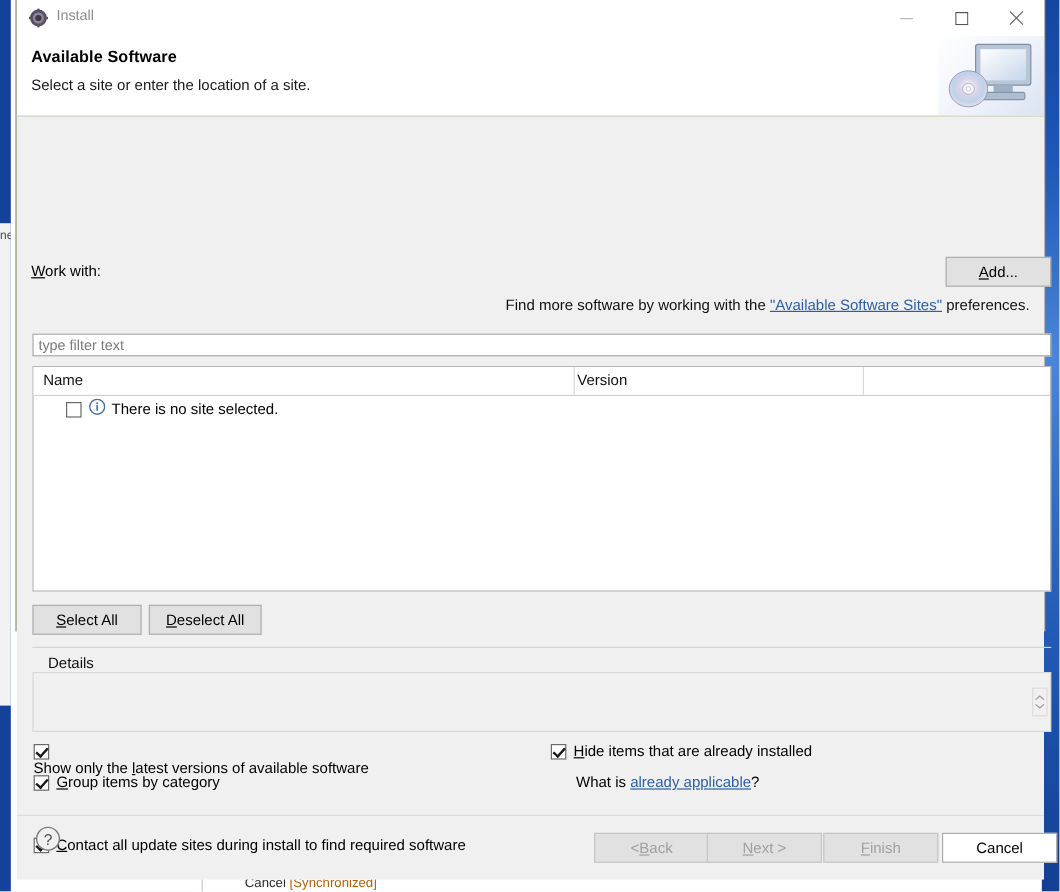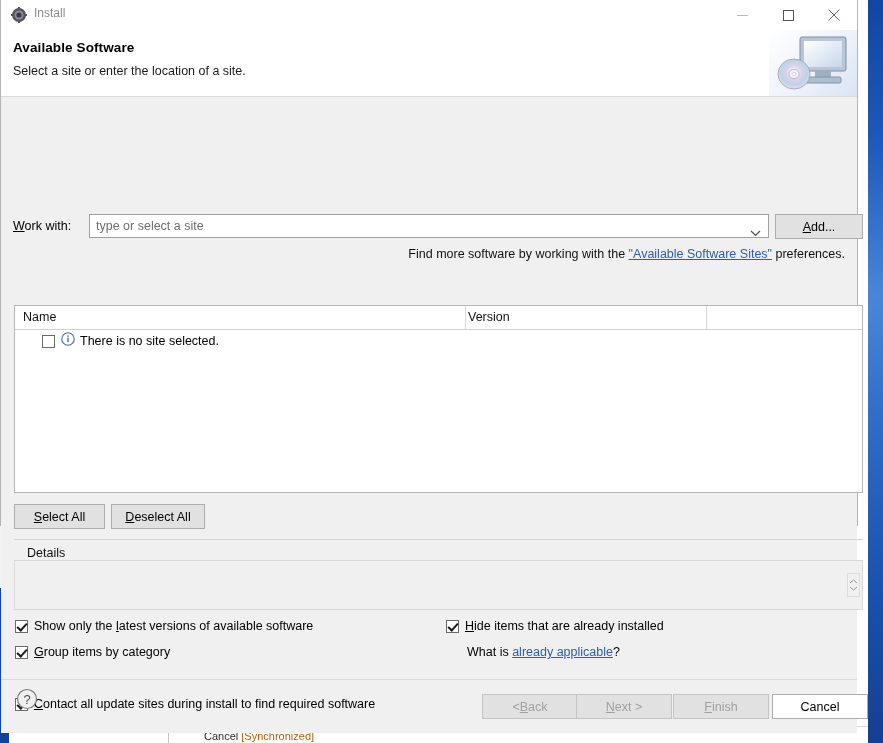--- a/index.html
+++ b/index.html
@@ -59,21 +59,21 @@
   }
   #bg-bottom-divider {
     position: absolute;
     left: 168px; top: 726px; width: 1px; height: 17px;
     background: #c8c8c8;
   }
 
   
   #dialog {
     position: absolute;
-    left: 0; top: 0px;
+    left: 13px; top: 0px;
     width: 858px; height: 526px;
     background: #4d7c0f;
     border: 1px solid #b4b4b4;
     border-top: none;
     box-sizing: border-box;
   }
 
   
   #titlebar {
     position: relative;
@@ -292,21 +292,21 @@
     flex: none;
   }
   .optbox.checked::after {
     content: "";
     position: absolute; left: 3px; top: 0px;
     width: 4px; height: 8px;
     border: solid #1a1a1a;
     border-width: 0 2px 2px 0;
     transform: rotate(42deg);
   }
-  #opt-0 { left: 14px; top: 522px; }
+  #opt-0 { left: 14px; top: 522px; flex-direction: column; }
   #opt-1 { left: 14px; top: 548px; }
   #opt-2 { left: 14px; top: 574px; }
   #opt-3 { left: 14px; top: 600px; }
   #opt-r0 { left: 445px; top: 522px; }
   #whatis {
     position: absolute; left: 466px; top: 548px;
     font-size: 12.5px; color: #000;
   }
 
   
@@ -416,32 +416,27 @@
         <ellipse cx="19" cy="41" rx="16" ry="15" fill="url(#cd)" stroke="#9a9ab0" stroke-width="0.8"></ellipse>
         <ellipse cx="19" cy="41" rx="5" ry="4.6" fill="#f2f2f7" stroke="#a8a8bd" stroke-width="0.7"></ellipse>
         <ellipse cx="19" cy="41" rx="1.8" ry="1.7" fill="#ffffff" stroke="#b0b0c4" stroke-width="0.5"></ellipse>
       </svg>
     </div>
   </div>
 
   <div id="content">
 
     <label id="workwith-label"><span class="mn">W</span>ork with:</label>
-    <div id="workwith-combo">
-      <span id="workwith-value">type or select a site</span>
-      <span id="combo-arrow">
-        <svg width="11" height="7" viewBox="0 0 11 7">
-          <polyline points="1,1 5.5,5.5 10,1" fill="none" stroke="#4a4a4a" stroke-width="1.2"></polyline>
-        </svg>
-      </span>
-    </div>
     <div id="add-button"><span class="mn">A</span>dd...</div>
 
     <div id="findmore"><span>Find more software by working with the </span><a class="link">"Available Software Sites"</a><span> preferences.</span></div>
 
+    <div id="filter-box">
+      <span id="filter-placeholder">type filter text</span>
+    </div>
 
     <div id="tree">
       <div id="tree-header">
         <span class="col-head" id="col-name">Name</span>
         <span class="col-sep" id="sep-1"></span>
         <span class="col-head" id="col-version">Version</span>
         <span class="col-sep" id="sep-2"></span>
       </div>
       <div id="tree-row">
         <span class="tree-checkbox"></span>

